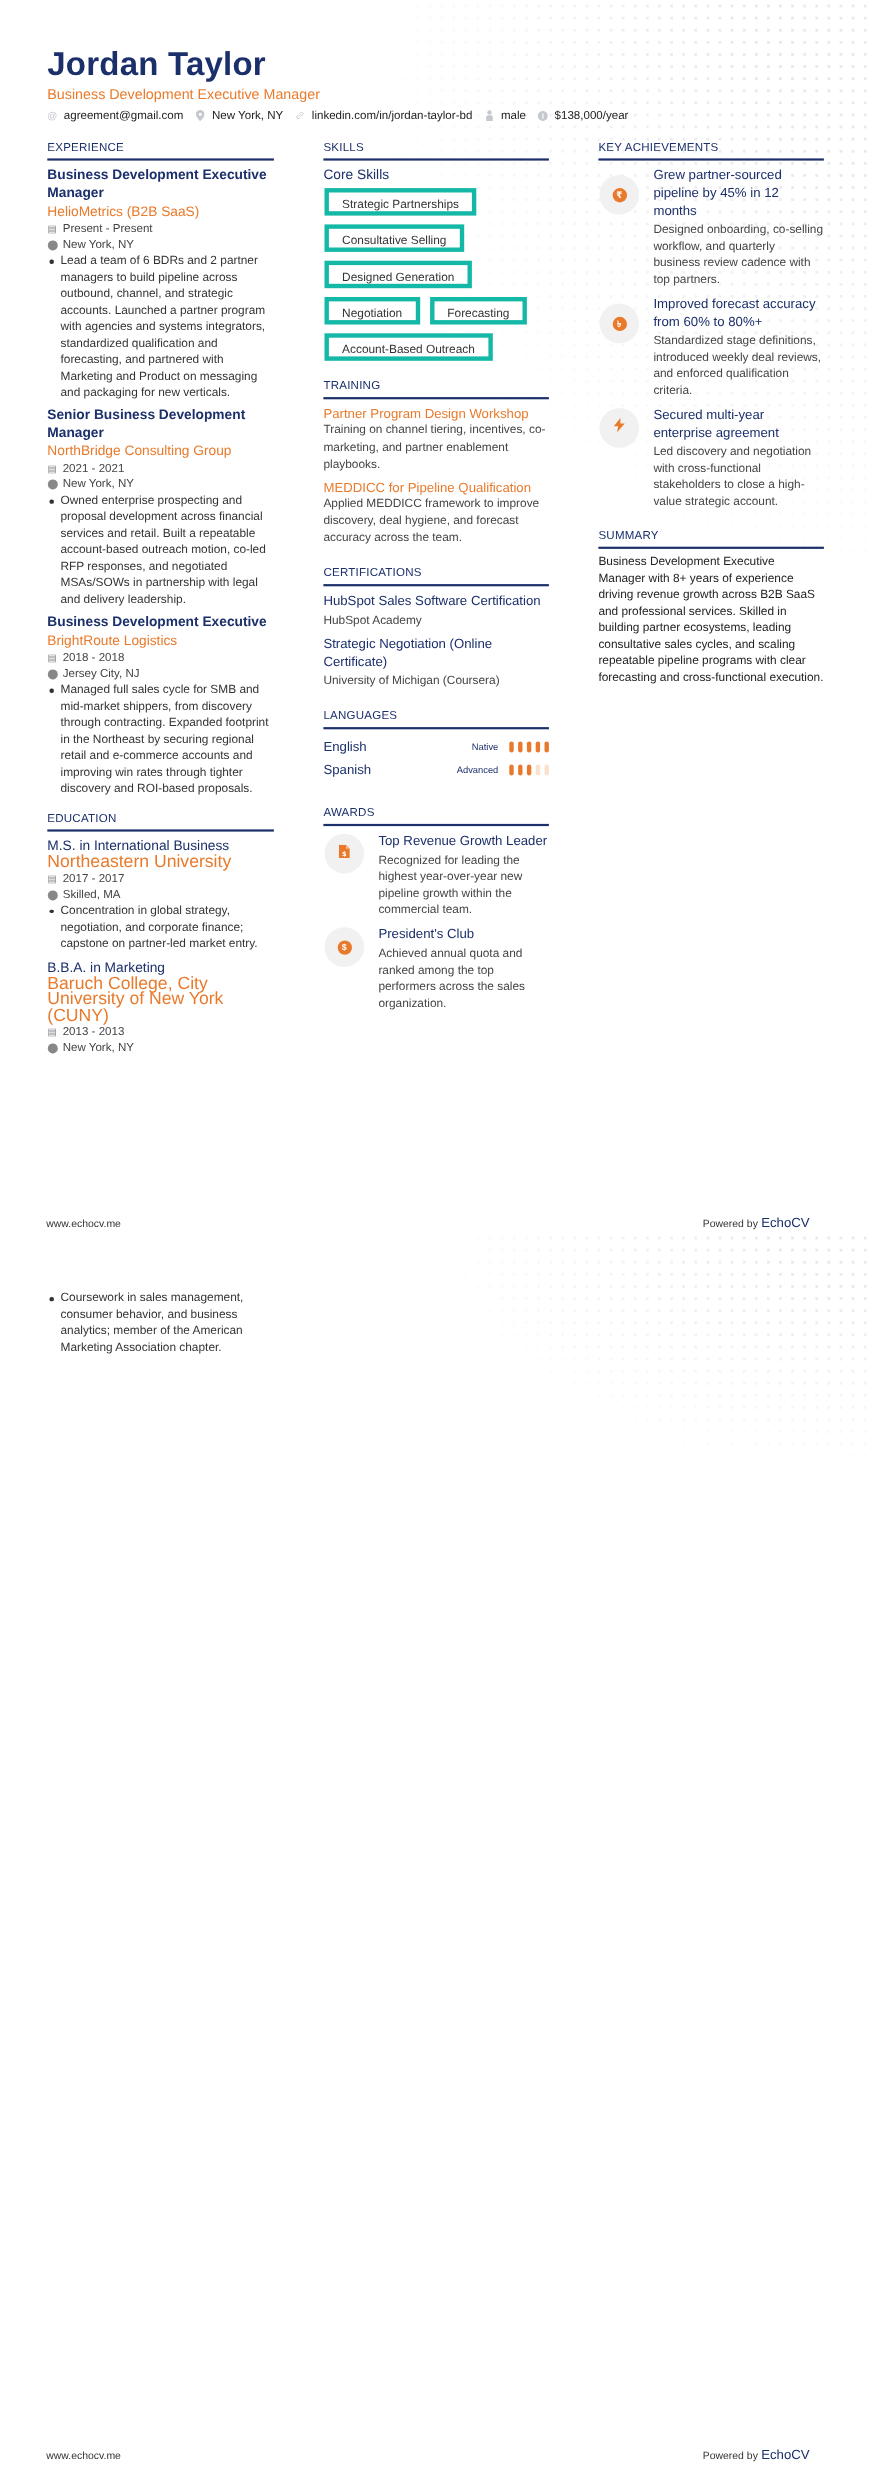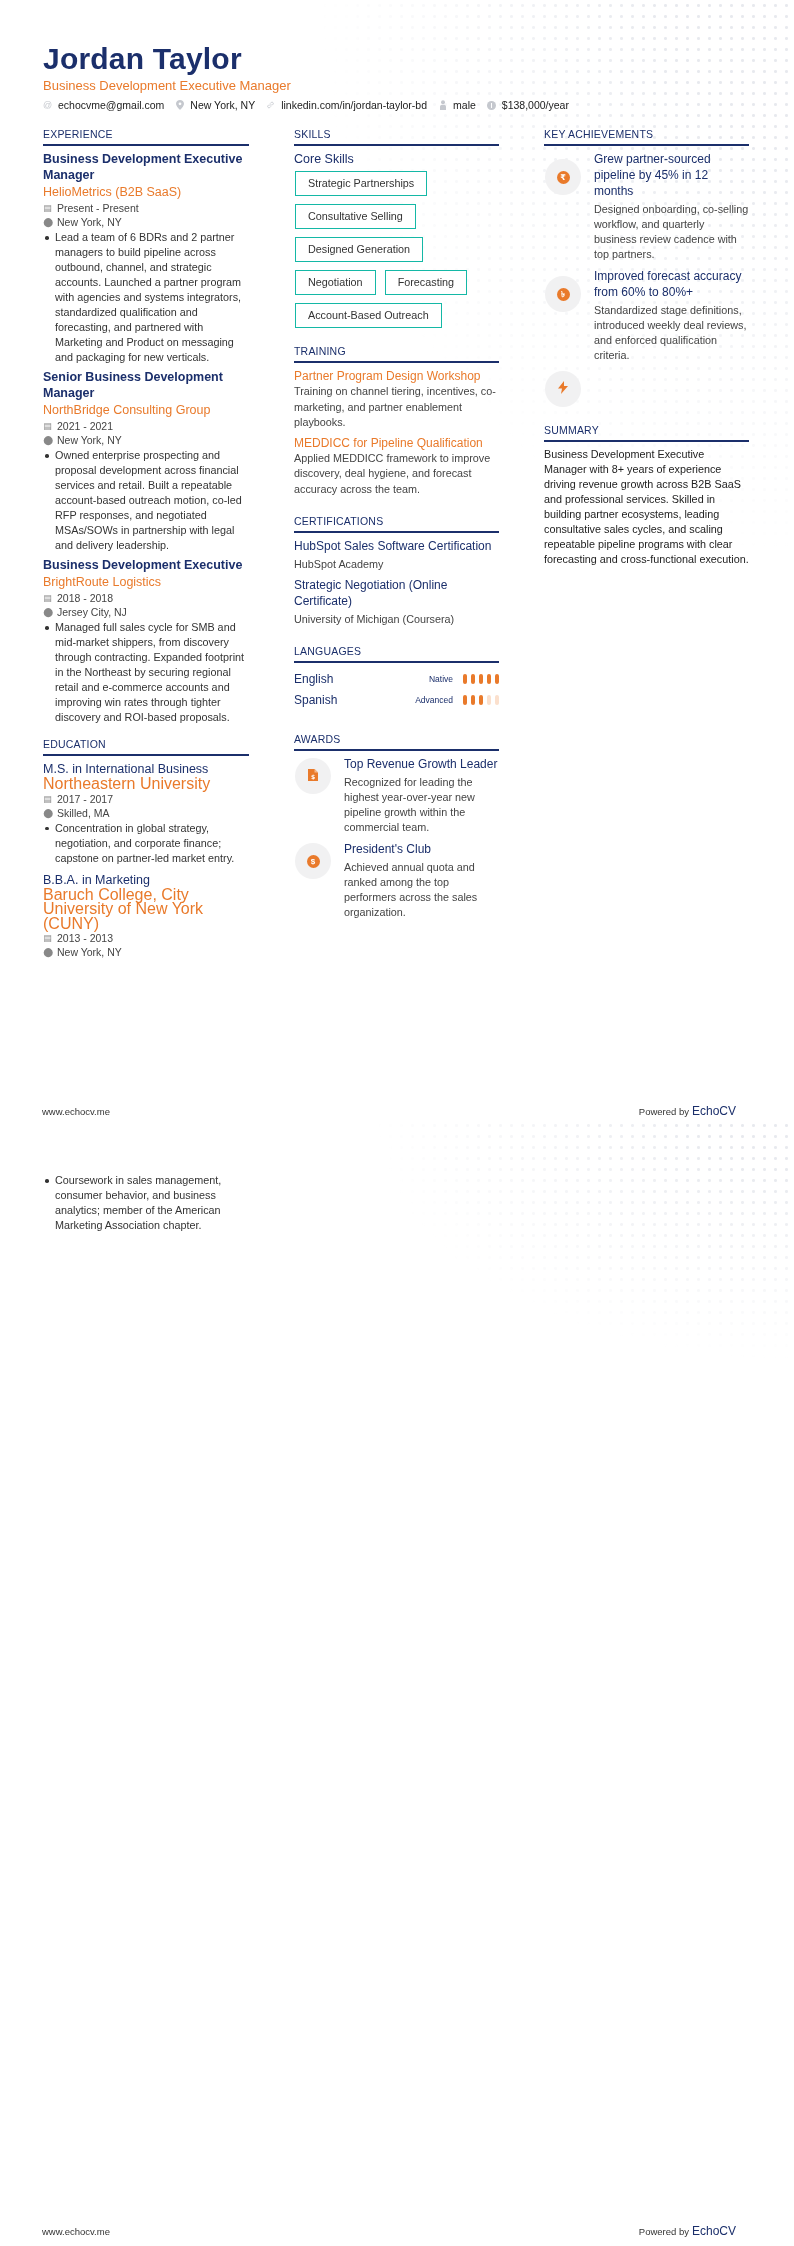--- a/index.html
+++ b/index.html
@@ -36,21 +36,21 @@
   .meta { font-size: 10.5px; color: #444; line-height: 14px; display: flex; align-items: center; }
   .meta .micon { width: 9px; color: #888; font-size: 9px; margin-right: 5px; text-align: center; }
   ul.bullets { list-style: none; margin-top: 1px; }
   ul.bullets li { position: relative; padding-left: 12px; font-size: 10.8px; line-height: 15px; color: #333; }
   ul.bullets li::before { content: ""; position: absolute; left: 2px; top: 6px; width: 3.5px; height: 3.5px; background: #333; border-radius: 50%; }
   .job { margin-bottom: 4px; }
   .edu-deg { font-size: 12.5px; color: #1b2f6b; line-height: 16px; }
   .edu-school { font-size: 16px; color: #e97a2b; line-height: 14.5px; }
   .sub-title { font-size: 12.5px; color: #1b2f6b; line-height: 16px; margin-bottom: 4px; }
   .chips { display: flex; flex-wrap: wrap; }
-  .chip { border: 1px solid #14b8a6; font-size: 10.8px; color: #333; padding: 0 12px; height: 25px; line-height: 23px; margin: 0 8px 8px 1px; background: #fff; }
+  .chip { border: 4px solid #14b8a6; font-size: 10.8px; color: #333; padding: 0 12px; height: 25px; line-height: 23px; margin: 0 8px 8px 1px; background: #fff; }
   .train-title { font-size: 12px; color: #e97a2b; line-height: 16px; margin-top: 1px; }
   .train-desc { font-size: 10.8px; color: #444; line-height: 15.5px; margin-bottom: 4px; }
   .cert-title { font-size: 12px; color: #1b2f6b; line-height: 16px; }
   .cert-org { font-size: 10.8px; color: #444; line-height: 15px; margin: 3px 0 5px; }
   .lang { display: flex; align-items: center; height: 21px; }
   .lang-name { font-size: 12px; color: #1b2f6b; flex: 1; }
   .lang-level { font-size: 8.5px; color: #1b2f6b; margin-right: 6px; padding-left: 40px; }
   .lang-dots { display: flex; }
   .lang-dot { width: 4px; height: 10px; border-radius: 2px; margin-left: 4px; background: #e97a2b; }
   .lang-dot.off { background: #fbe0cd; }
@@ -69,21 +69,21 @@
 
 <div class="page">
   <div class="dots"></div>
 
   <div class="header">
     <div class="name">Jordan Taylor</div>
     <div class="title">Business Development Executive Manager</div>
     <div class="contacts">
       <div class="contact">
         <span class="cicon">@</span>
-        <span>echocvme@gmail.com</span>
+        <span>agreement@gmail.com</span>
       </div>
       <div class="contact">
         <span class="cicon">
           <svg width="8" height="10" viewBox="0 0 8 10">
               <path d="M4 0C1.8 0 0 1.7 0 3.8 0 6.5 4 10 4 10s4-3.5 4-6.2C8 1.7 6.2 0 4 0zm0 5.2a1.4 1.4 0 110-2.8 1.4 1.4 0 010 2.8z" fill="#c5c8ce"></path>
             </svg>
         </span>
         <span>New York, NY</span>
       </div>
       <div class="contact">
@@ -307,20 +307,24 @@
       </div>
     </div>
     <div class="award">
       <div class="aicon-wrap" style="margin-top:2px">
         <span>
           <svg width="10" height="13" viewBox="0 0 10 13">
               <path d="M6 0L0 7.5h4L3 13l7-8H6z" fill="#e97a2b"></path>
             </svg>
         </span>
       </div>
+      <div>
+        <div class="award-title">Secured multi-year enterprise agreement</div>
+        <div class="award-desc">Led discovery and negotiation with cross-functional stakeholders to close a high-value strategic account.</div>
+      </div>
     </div>
 
     <div class="sec-title" style="margin-top:17px;">SUMMARY</div>
     <div class="summary">Business Development Executive Manager with 8+ years of experience driving revenue growth across B2B SaaS and professional services. Skilled in building partner ecosystems, leading consultative sales cycles, and scaling repeatable pipeline programs with clear forecasting and cross-functional execution.</div>
   </div>
 
   <div class="footer" style="top:1104px;">
     <span>www.echocv.me</span>
     <span><span>Powered by</span><span class="brand">EchoCV</span></span>
   </div>

